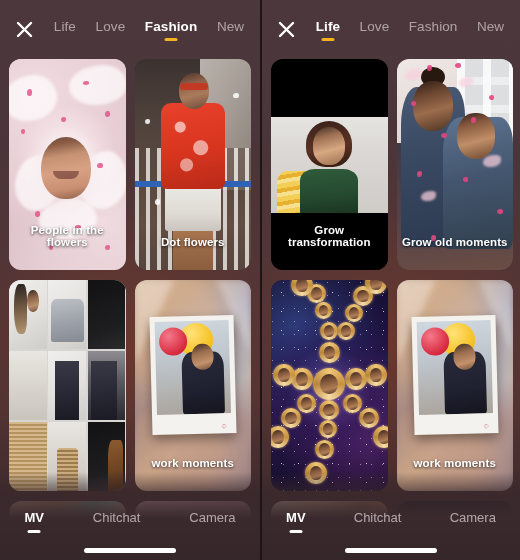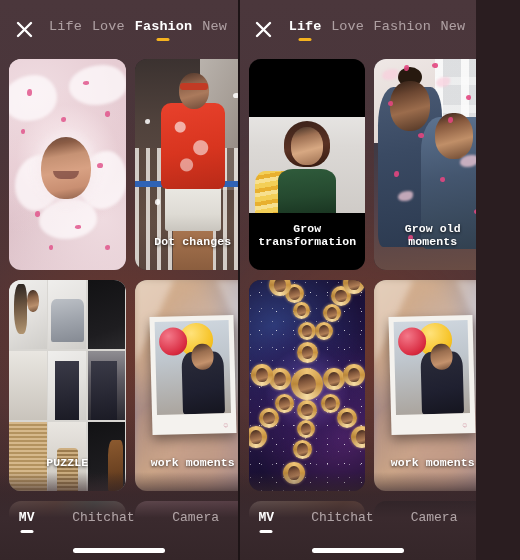--- a/index.html
+++ b/index.html
@@ -2,21 +2,21 @@
 <html><head>
 <meta charset="utf-8">
 <style>
   * { box-sizing: border-box; margin: 0; padding: 0; }
   html, body {
     width: 520px; height: 560px;
     overflow: hidden;
     background: #2a1d20;
     font-family: "Liberation Sans", sans-serif;
   }
-  #app { position: relative; width: 476px; height: 560px; display: flex; font-family: Liberation Mono, monospace; }
+  #app { position: relative; width: 520px; height: 560px; display: flex; }
 
   .panel {
     position: relative;
     width: 260px; height: 560px;
     overflow: hidden;
     background:
       radial-gradient(ellipse 150% 60% at 50% 62%, rgba(150,58,30,0.42) 0%, rgba(110,48,34,0.18) 42%, rgba(0,0,0,0) 72%),
       linear-gradient(180deg, #4b373c 0%, #4a353a 28%, #4c363a 50%, #4a3438 72%, #3b2a2e 88%, #33242a 100%);
   }
   .panel.right { border-left: 2px solid #1d1416; }
@@ -501,37 +501,38 @@
           <div class="petal-dot" style="left:74px; top:22px;  width:6px; height:4px;"></div>
           <div class="petal-dot" style="left:96px; top:52px;  width:5px; height:6px;"></div>
           <div class="petal-dot" style="left:12px; top:70px;  width:4px; height:5px;"></div>
           <div class="petal-dot" style="left:52px; top:58px;  width:5px; height:5px;"></div>
           <div class="petal-dot" style="left:88px; top:104px; width:6px; height:5px;"></div>
           <div class="petal-dot" style="left:26px; top:152px; width:5px; height:6px;"></div>
           <div class="petal-dot" style="left:66px; top:166px; width:6px; height:4px;"></div>
           <div class="petal-dot" style="left:40px; top:186px; width:4px; height:5px;"></div>
           <div class="petal-dot" style="left:96px; top:186px; width:5px; height:5px;"></div>
         </div>
+        <div class="card-label">People in the flowers</div>
       </div>
 
       <div class="card">
         <div class="card-art art-dots">
           <div class="dd-bg-wall"></div>
           <div class="dd-fence"></div>
           <div class="dd-rail" style="top:122px;"></div>
           <div class="dd-legs"></div>
           <div class="dd-shorts"></div>
           <div class="dd-torso"></div>
           <div class="dd-head"></div>
           <div class="dd-glasses"></div>
           <div class="petal-dot" style="left:10px; top:60px;  width:5px; height:5px; background:#ffffff;"></div>
           <div class="petal-dot" style="left:98px; top:34px;  width:6px; height:5px; background:#ffffff;"></div>
           <div class="petal-dot" style="left:20px; top:140px; width:5px; height:6px; background:#ffffff;"></div>
         </div>
-        <div class="card-label">Dot changes</div>
+        <div class="card-label">Dot flowers</div>
       </div>
 
       <div class="card">
         <div class="card-art art-puzzle">
           <div class="pz pz-a">
               <div class="pz-hair"></div>
               <div class="pz-head" style="left:48%;top:14%;"></div>
             </div>
           <div class="pz pz-a">
               <div class="pz-sweater" style="top:28%;"></div>
@@ -547,21 +548,20 @@
           <div class="pz pz-d">
               <div class="pz-blind"></div>
             </div>
           <div class="pz pz-e">
               <div class="pz-chair"></div>
             </div>
           <div class="pz pz-b">
               <div class="pz-boot"></div>
             </div>
         </div>
-        <div class="card-label">PUZZLE</div>
       </div>
 
       <div class="card">
         <div class="card-art art-work">
           <div class="wm-blur"></div>
           <div class="polaroid">
             <div class="polaroid-inner">
               <div class="wm-balloon-y"></div>
               <div class="wm-balloon-r"></div>
               <div class="wm-person"></div>

